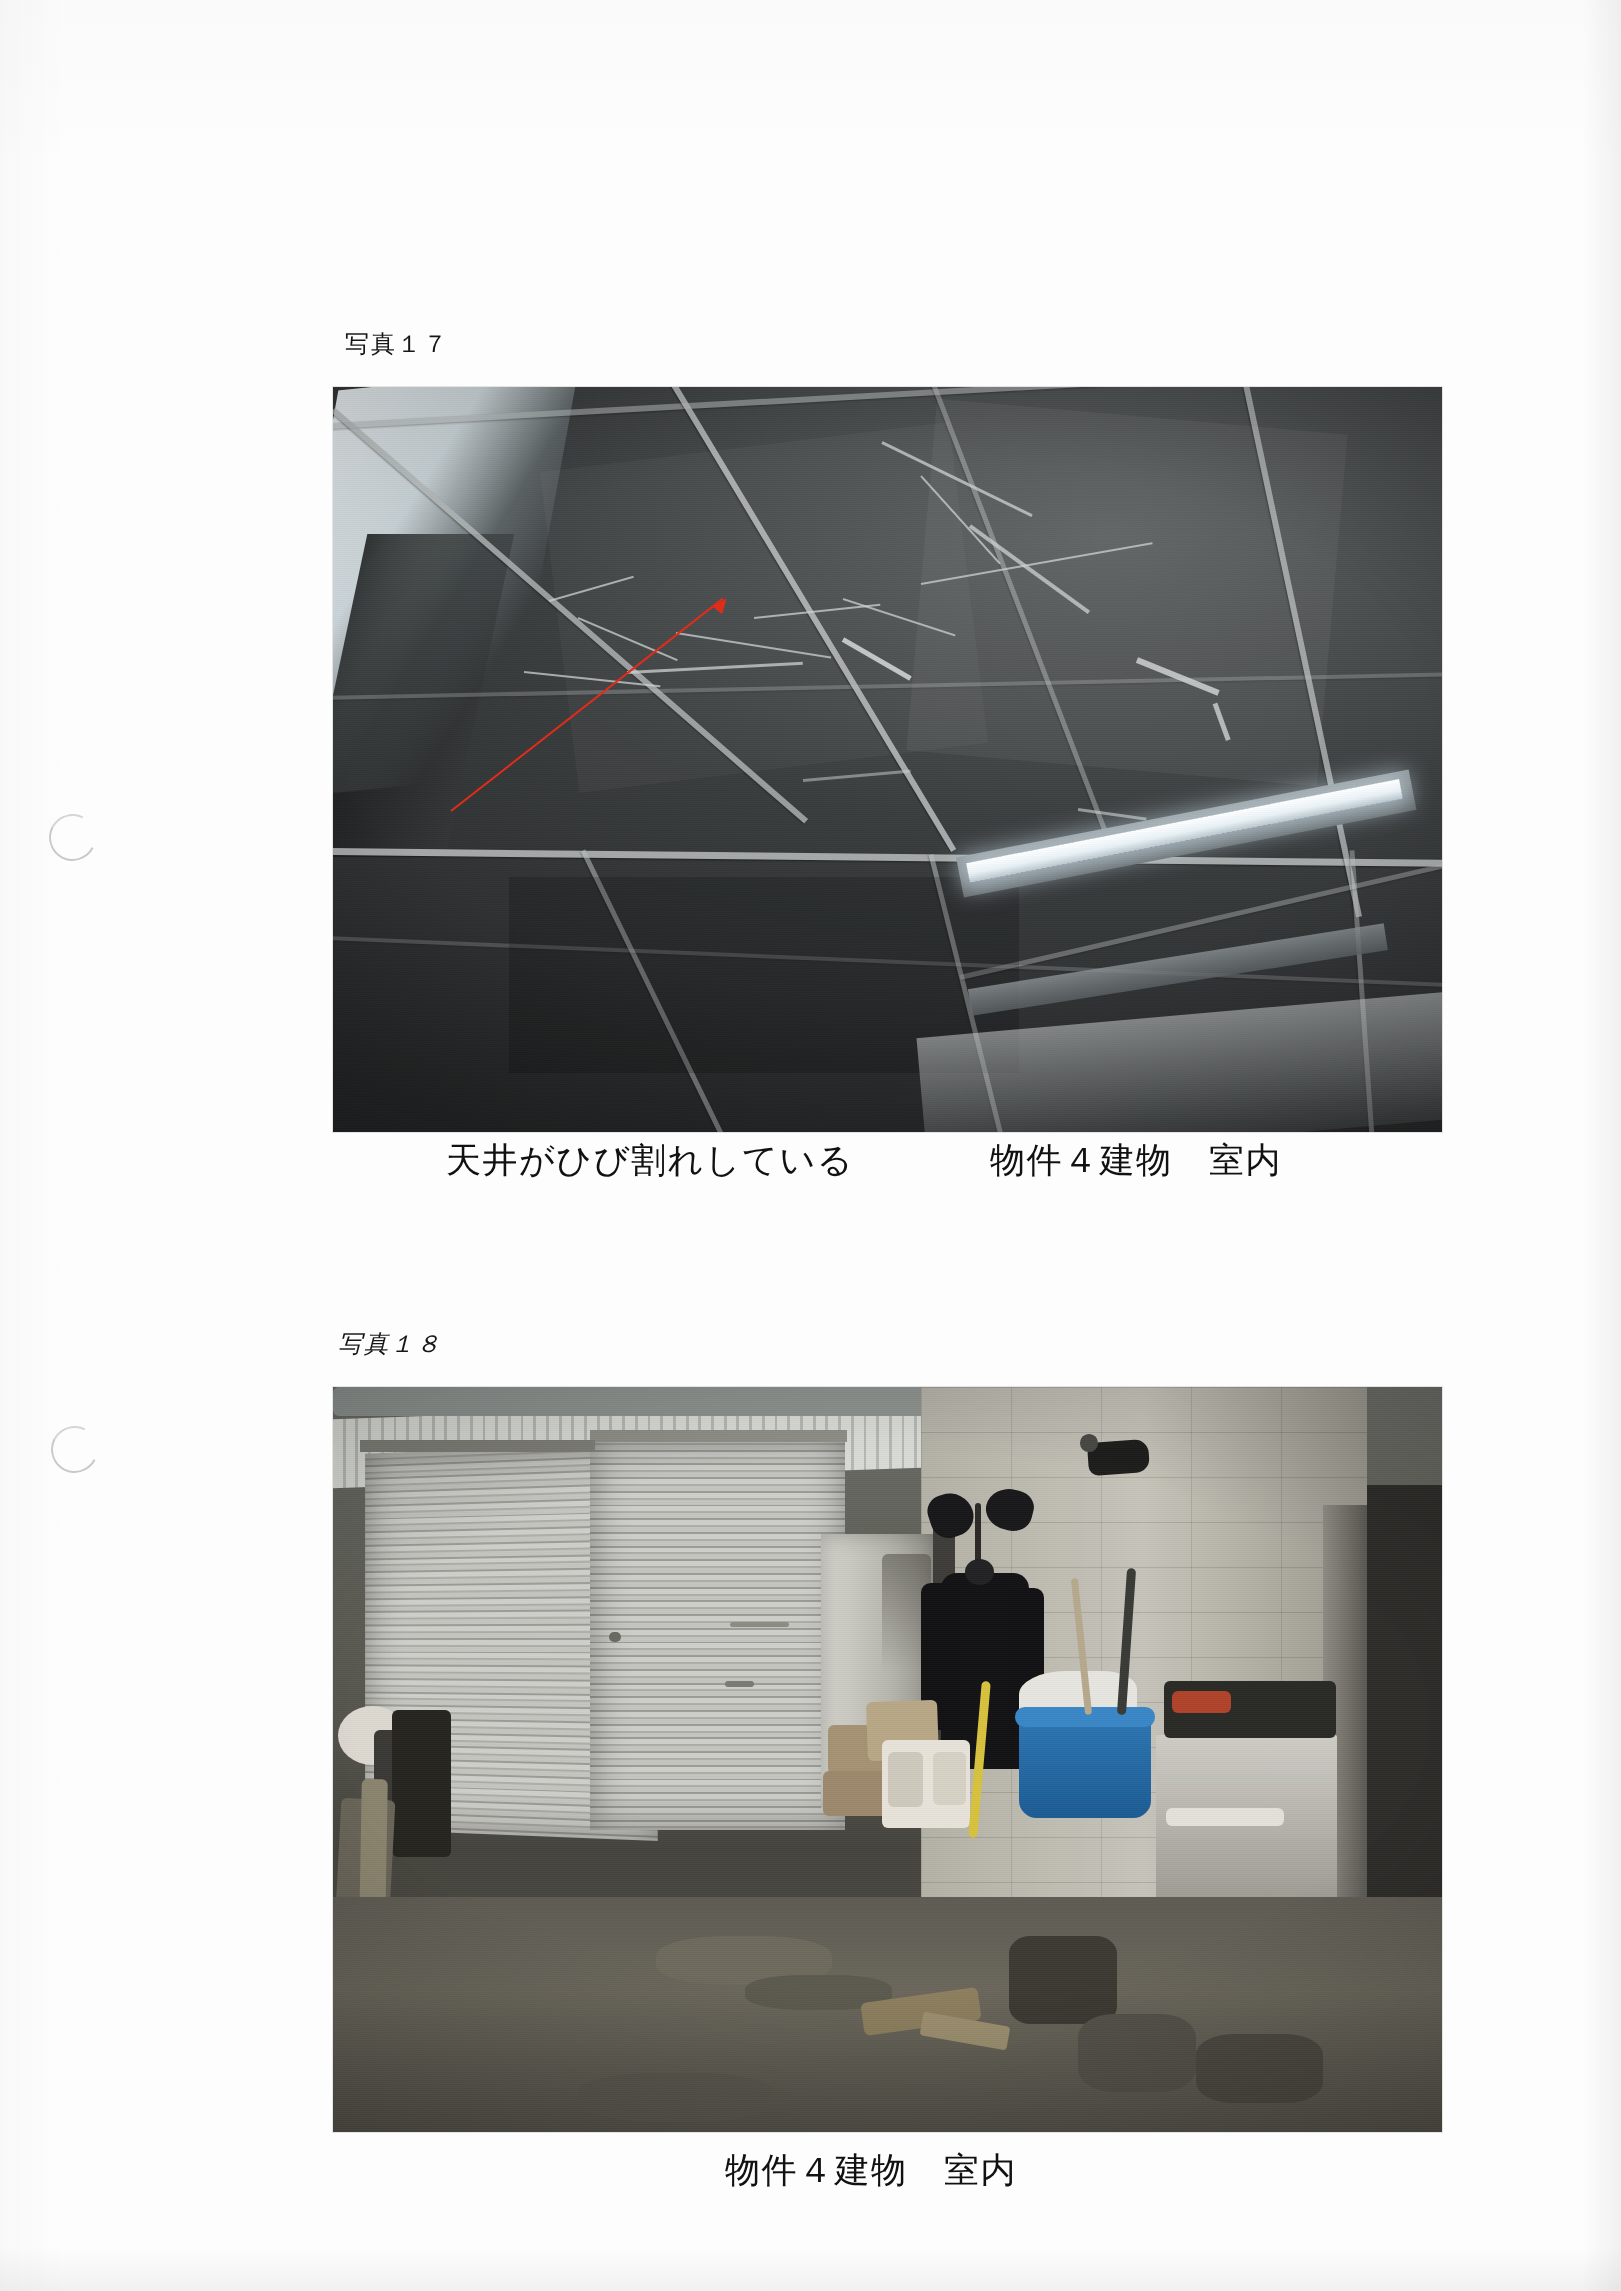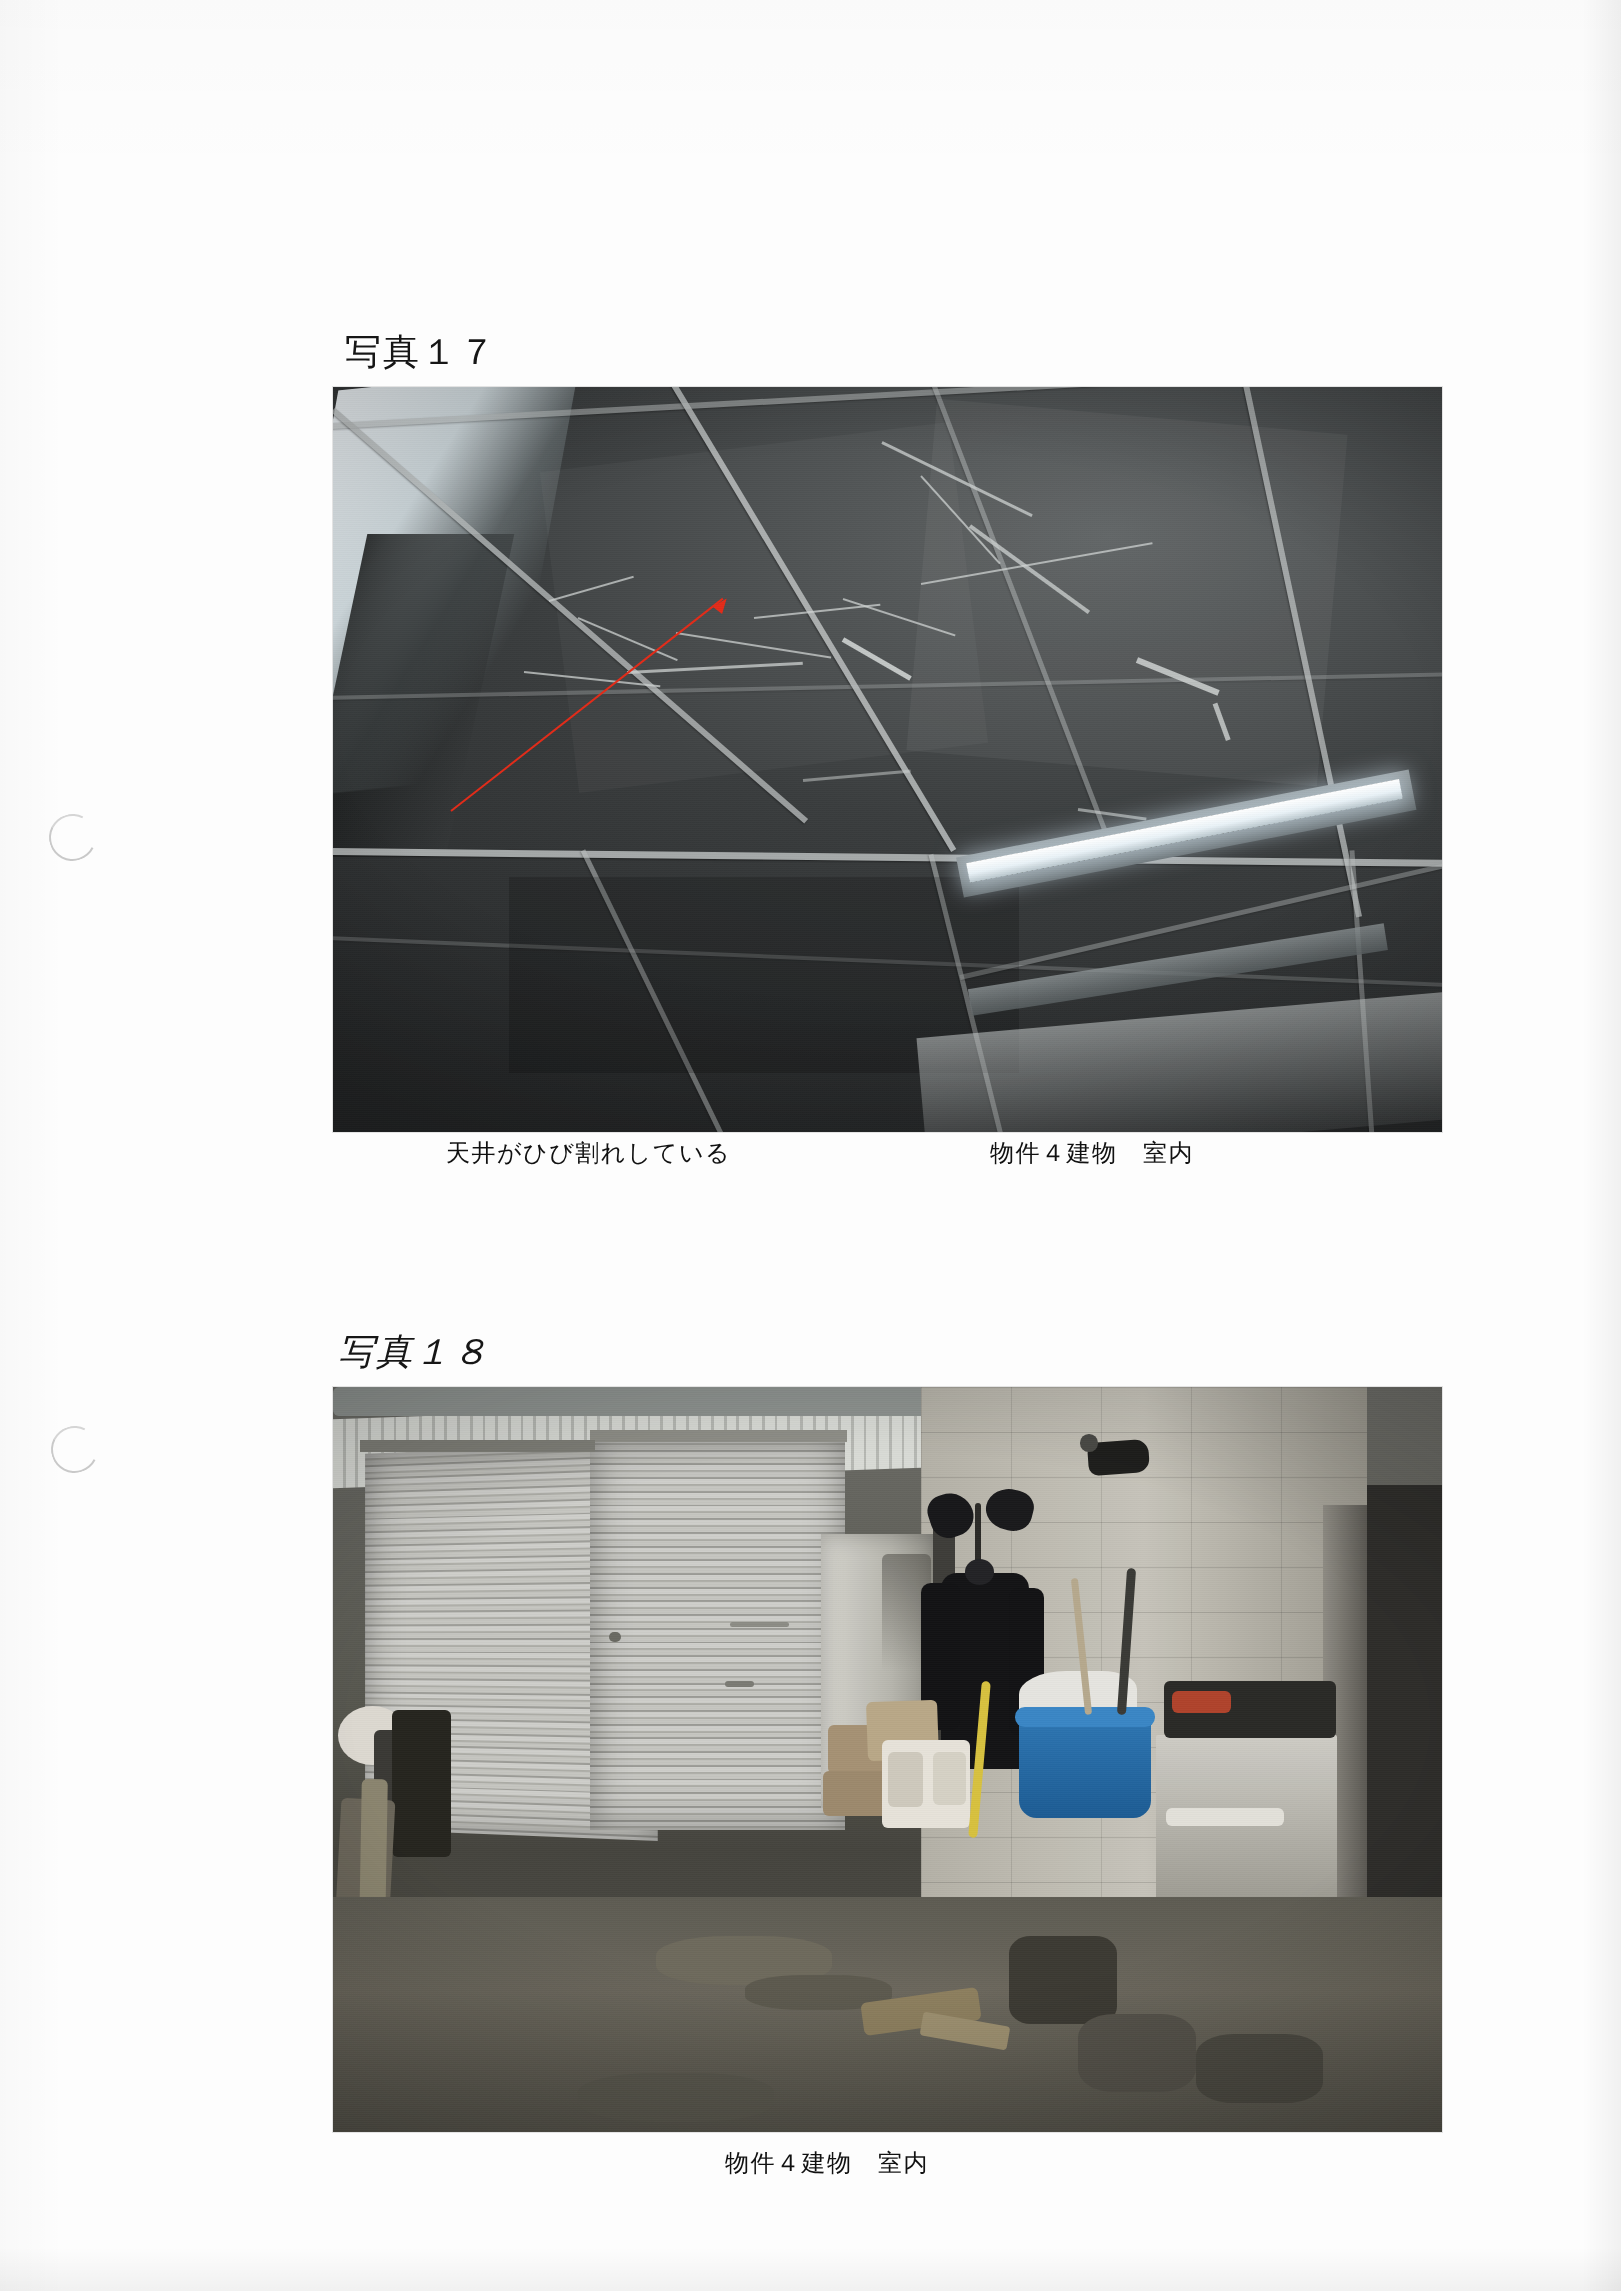--- a/index.html
+++ b/index.html
@@ -50,29 +50,29 @@
     border-right-color: transparent;
     border-top-color: #d5d5d5;
     background: transparent;
   }
   .punch-hole.h1 { left: 49px; top: 814px; transform: rotate(-18deg); }
   .punch-hole.h2 { left: 51px; top: 1426px; transform: rotate(-18deg); }
 
   
   .photo-label {
     position: absolute;
-    font-size: 36px;
+    font-size: 24px;
     letter-spacing: 2px;
     color: #161616;
     font-family: "Liberation Serif", "DejaVu Serif", serif;
   }
 
   .caption {
     position: absolute;
-    font-size: 24px;
+    font-size: 35px;
     letter-spacing: 1.5px;
     color: #111;
     white-space: nowrap;
   }
 
   
   .photo {
     position: absolute;
     overflow: hidden;
     box-shadow: 0 0 0 1px rgba(0,0,0,0.10);

